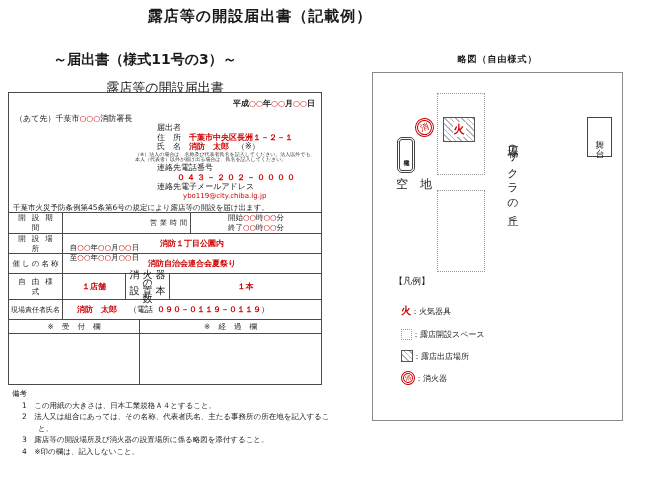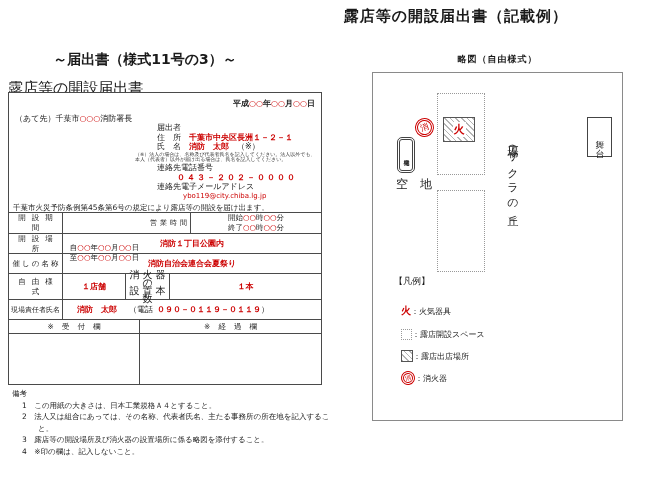--- a/index.html
+++ b/index.html
@@ -5,25 +5,25 @@
   * { box-sizing: border-box; margin: 0; padding: 0; }
   html,body { width:660px; height:495px; }
   body {
     position: relative;
     background: #ffffff;
     font-family: "DejaVu Sans", sans-serif;
     color: #1a1a1a;
     overflow: hidden;
   }
   .rd { color: #cc0000; }
-  .page-title { position:absolute; top:7px; left:0; width:520px; text-align:right;
-    font-size:15px; font-weight:bold; letter-spacing:1px;margin-left:48px; }
+  .page-title { position:absolute; top:7px; left:0; width:520px; text-align:center;
+    font-size:15px; font-weight:bold; letter-spacing:1px; }
   .left-heading { position:absolute; top:51px; left:28px; width:234px; text-align:center;
     font-size:14px; font-weight:bold; }
-  .form-title { position:absolute; top:79px; left:8px; width:314px; font-size:15px; }
+  .form-title { position:absolute; top:79px; left:8px; width:314px; text-align:center; font-size:13px; }
   .form-box { position:absolute; left:8px; top:92px; width:314px; height:293px;
     border:1px solid #4a4a4a; background:#fff; }
   .date-line { position:absolute; top:5px; right:6px; font-size:8px; font-weight:bold; }
   .addressee { position:absolute; top:20px; left:6px; font-size:8px; }
   .applicant { position:absolute; top:30px; left:140px; width:176px; font-size:8px; line-height:9.6px; }
   .applicant .ind { margin-left:8px; }
   .applicant .val-line span.rd { font-weight:bold; }
   .tiny-note { font-size:5px; line-height:5.6px; margin-left:-14px; width:200px; color:#333; }
   .phone-val { margin-left:28px; font-weight:bold; letter-spacing:2px; }
   .email-val { margin-left:34px; font-weight:normal; font-size:7px; }

